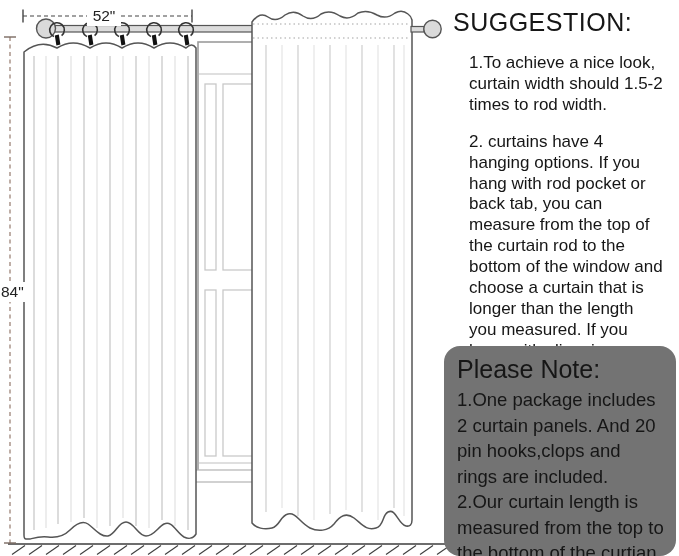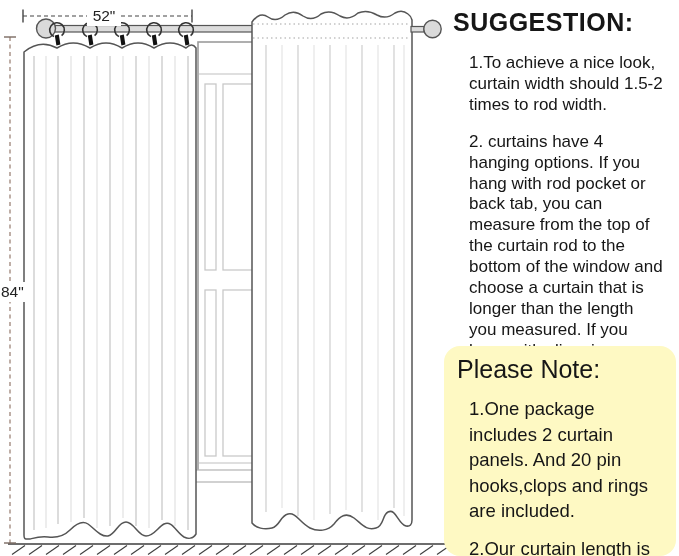--- a/index.html
+++ b/index.html
@@ -3,32 +3,32 @@
 <meta charset="utf-8">
 <style>
   html,body{margin:0;padding:0;background:#fff;}
   body{
     width:679px;height:556px;position:relative;overflow:hidden;
     font-family:"Liberation Sans", sans-serif;color:#1c1c1c;
   }
   #diagram{position:absolute;left:0;top:0;}
   .textcol{position:absolute;left:453px;top:8px;width:226px;}
   .suggestion-title{
-    font-size:25px;font-weight:700;letter-spacing:.5px;margin:0 0 4px 0;color:#161616;
+    font-size:25px;font-weight:400;letter-spacing:.5px;margin:0 0 4px 0;color:#161616;
   }
   .suggestion-body p{
     margin:16px;font-size:17px;line-height:20.9px;color:#161616;
   }
   .note-box{
     position:absolute;left:444px;top:346px;width:232px;height:210px;
-    background:#fef9c3;border-radius:16px;box-sizing:border-box;
+    background:#737373;border-radius:16px;box-sizing:border-box;
     padding:9px 12px 0 13px;overflow:hidden;
   }
   .note-title{font-size:25px;font-weight:400;margin:0 0 3px 0;color:#161616;}
-  .note-body p{margin:12px;font-size:18.5px;line-height:25.5px;color:#161616;}
+  .note-body p{margin:0;font-size:18.5px;line-height:25.5px;color:#161616;}
   text{font-family:"Liberation Sans", sans-serif;}
 </style>
 </head>
 <body>
 
 <svg id="diagram" width="455" height="556" viewBox="0 0 455 556" aria-hidden="true">
 
   <g>
     <rect x="198" y="42" width="116" height="436" fill="#ffffff" stroke="#9c9c9c" stroke-width="1.6"></rect>
     <line x1="199" y1="74" x2="313" y2="74" stroke="#d4d4d4" stroke-width="1.4"></line>

